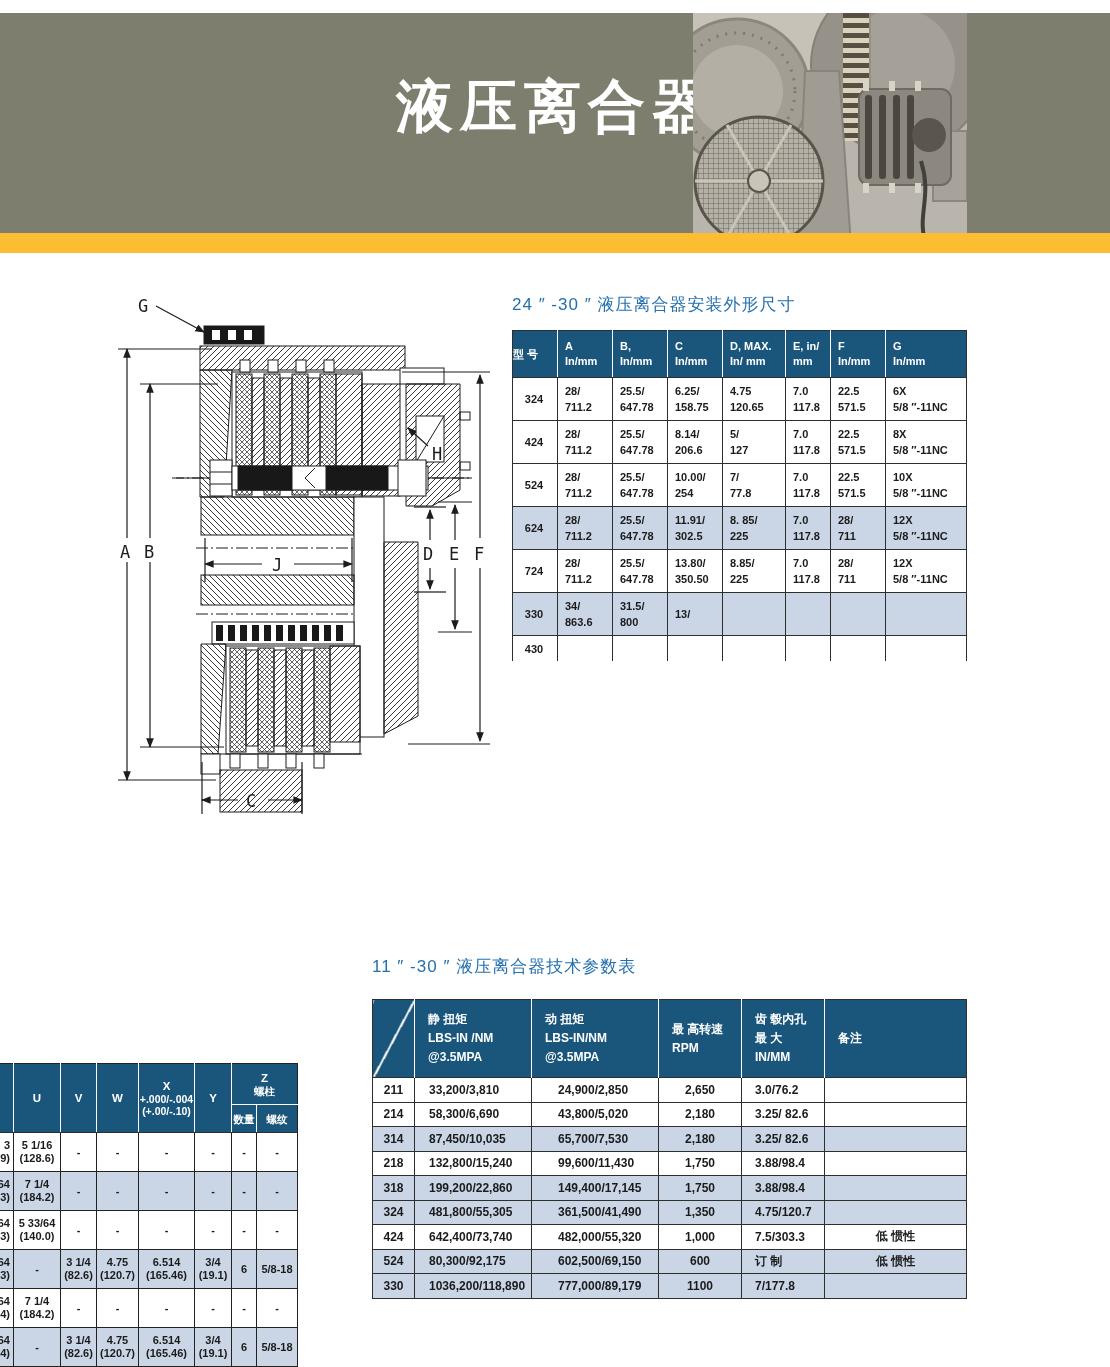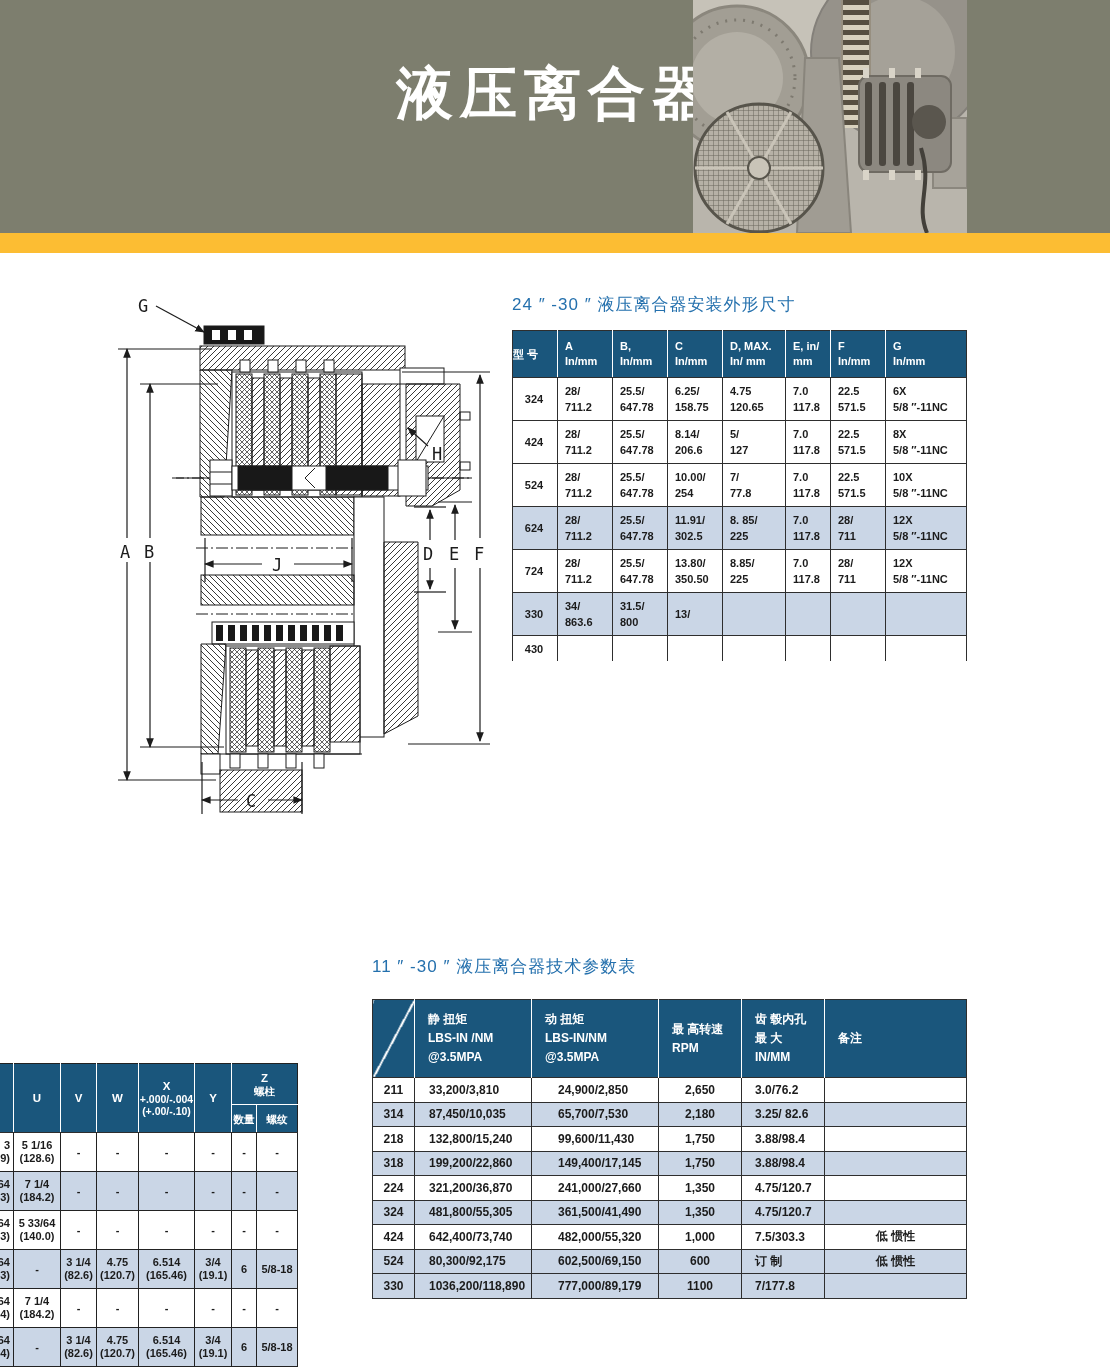--- a/index.html
+++ b/index.html
@@ -8,21 +8,21 @@
     --th-bg:#1a567c;
     --row-shade:#cad6e6;
     --title-blue:#2470ad;
     --bd:#2e2e2e;
     --txt:#1b1b1b;
   }
   html,body{margin:0;padding:0;background:#e8e8e8;}
   .page{position:relative;width:1110px;height:1367px;background:#fff;overflow:hidden;
         font-family:"Liberation Sans",sans-serif;color:var(--txt);}
   
-  .masthead{position:absolute;left:0;top:0;width:1110px;height:233px;background:var(--header-bg);}
+  .masthead{position:absolute;left:0;top:13px;width:1110px;height:233px;background:var(--header-bg);}
   .main-title{position:absolute;left:396px;top:62px;margin:0;font-size:57px;line-height:1.1;
               color:#fff;font-weight:700;letter-spacing:7px;white-space:nowrap;}
   .photo{position:absolute;left:693px;top:0;width:274px;height:233px;overflow:hidden;}
   .accent-bar{position:absolute;left:0;top:233px;width:1110px;height:20px;background:var(--accent);}
   
   .tbl-title{position:absolute;margin:0;font-size:17px;font-weight:400;color:var(--title-blue);
              letter-spacing:1px;white-space:nowrap;}
   #dim-title{left:512px;top:293px;}
   #spec-title{left:372px;top:955px;}
   
@@ -604,20 +604,40 @@
           <td>
             <div>2,650</div>
           </td>
           <td>
             <div>3.0/76.2</div>
           </td>
           <td>
             <div></div>
           </td>
         </tr>
+        <tr>
+          <td>
+            <div>214</div>
+          </td>
+          <td>
+            <div>58,300/6,690</div>
+          </td>
+          <td>
+            <div>43,800/5,020</div>
+          </td>
+          <td>
+            <div>2,180</div>
+          </td>
+          <td>
+            <div>3.25/ 82.6</div>
+          </td>
+          <td>
+            <div></div>
+          </td>
+        </tr>
         <tr class="shaded">
           <td>
             <div>314</div>
           </td>
           <td>
             <div>87,450/10,035</div>
           </td>
           <td>
             <div>65,700/7,530</div>
           </td>
@@ -659,40 +679,20 @@
             <div>199,200/22,860</div>
           </td>
           <td>
             <div>149,400/17,145</div>
           </td>
           <td>
             <div>1,750</div>
           </td>
           <td>
             <div>3.88/98.4</div>
-          </td>
-          <td>
-            <div></div>
-          </td>
-        </tr>
-        <tr>
-          <td>
-            <div>224</div>
-          </td>
-          <td>
-            <div>321,200/36,870</div>
-          </td>
-          <td>
-            <div>241,000/27,660</div>
-          </td>
-          <td>
-            <div>1,350</div>
-          </td>
-          <td>
-            <div>4.75/120.7</div>
           </td>
           <td>
             <div></div>
           </td>
         </tr>
         <tr class="shaded">
           <td>
             <div>324</div>
           </td>
           <td>

